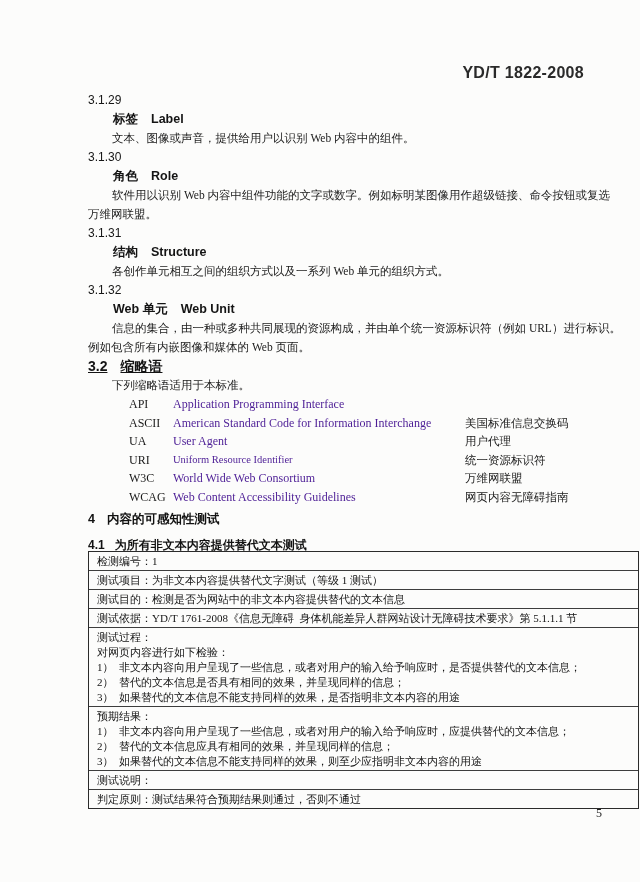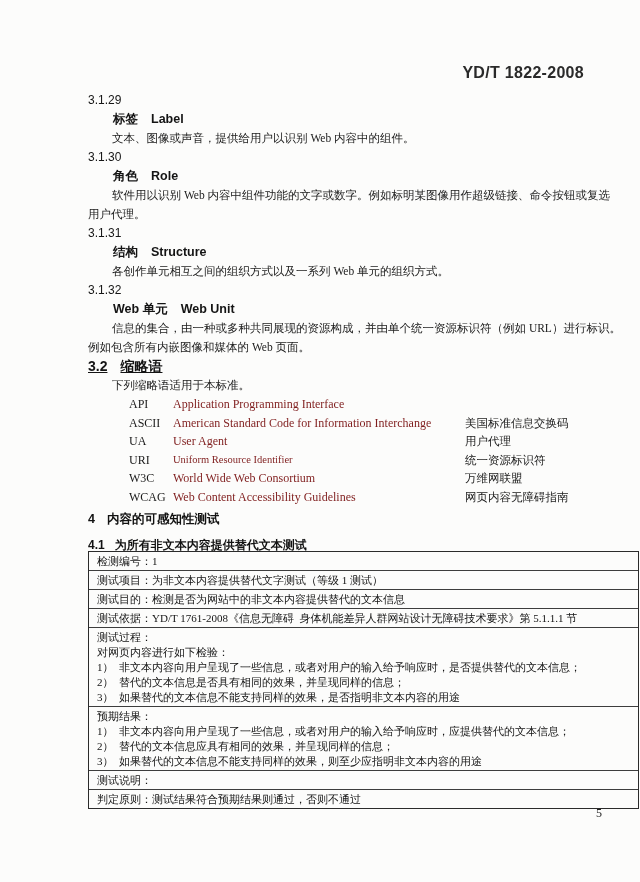--- a/index.html
+++ b/index.html
@@ -20,21 +20,21 @@
   .def-term{font-family:"Liberation Sans","DejaVu Sans",sans-serif;font-weight:bold;font-size:12.5px;padding-left:25px;color:#141414;}
   .def-term .en{margin-left:13px;}
   .bline{font-size:11.5px;white-space:pre;color:#202020;}
   .bline.indent{padding-left:24px;}
   .sub-head{font-family:"Liberation Sans","DejaVu Sans",sans-serif;font-weight:bold;font-size:14px;color:#141414;text-decoration:underline;}
   .sub-head .t{margin-left:13px;}
   
   .abbr{position:absolute;left:104px;top:395px;width:546px;}
   .abbr-row{display:grid;grid-template-columns:44px 292px 1fr;margin-left:25px;line-height:18.6px;}
   .abbr-code{font-size:12px;color:#1a1a1a;}
-  .abbr-full{font-size:12px;color:#7f1d1d;white-space:nowrap;}
+  .abbr-full{font-size:12px;color:#4c1d95;white-space:nowrap;}
   .abbr-zh{font-size:11.5px;color:#202020;white-space:nowrap;}
   
   .h4{position:absolute;left:88px;top:511px;font-family:"Liberation Sans","DejaVu Sans",sans-serif;font-weight:bold;font-size:12.5px;color:#121212;}
   .h4 .t{margin-left:12px;margin-top:40px;}
   .h41{position:absolute;left:88px;top:537px;font-family:"Liberation Sans","DejaVu Sans",sans-serif;font-weight:bold;font-size:12px;color:#121212;}
   .h41 .t{margin-left:10px;}
   
   .ttable{
     position:absolute;left:88px;top:551px;width:551px;
     border:1.5px solid #2b2b2b;box-sizing:border-box;
@@ -54,21 +54,21 @@
 
   <section class="defs">
 
     <div class="def-num">3.1.29</div>
     <div class="def-term"><span class="zh">标签</span><span class="en">Label</span></div>
     <div class="bline indent">文本、图像或声音，提供给用户以识别 Web 内容中的组件。</div>
 
     <div class="def-num">3.1.30</div>
     <div class="def-term"><span class="zh">角色</span><span class="en">Role</span></div>
     <div class="bline indent">软件用以识别 Web 内容中组件功能的文字或数字。例如标明某图像用作超级链接、命令按钮或复选</div>
-    <div class="bline">用户代理。</div>
+    <div class="bline">万维网联盟。</div>
 
     <div class="def-num">3.1.31</div>
     <div class="def-term"><span class="zh">结构</span><span class="en">Structure</span></div>
     <div class="bline indent">各创作单元相互之间的组织方式以及一系列 Web 单元的组织方式。</div>
 
     <div class="def-num">3.1.32</div>
     <div class="def-term"><span class="zh">Web 单元</span><span class="en">Web Unit</span></div>
     <div class="bline indent">信息的集合，由一种或多种共同展现的资源构成，并由单个统一资源标识符（例如 URL）进行标识。</div>
     <div class="bline">例如包含所有内嵌图像和媒体的 Web 页面。</div>
 

